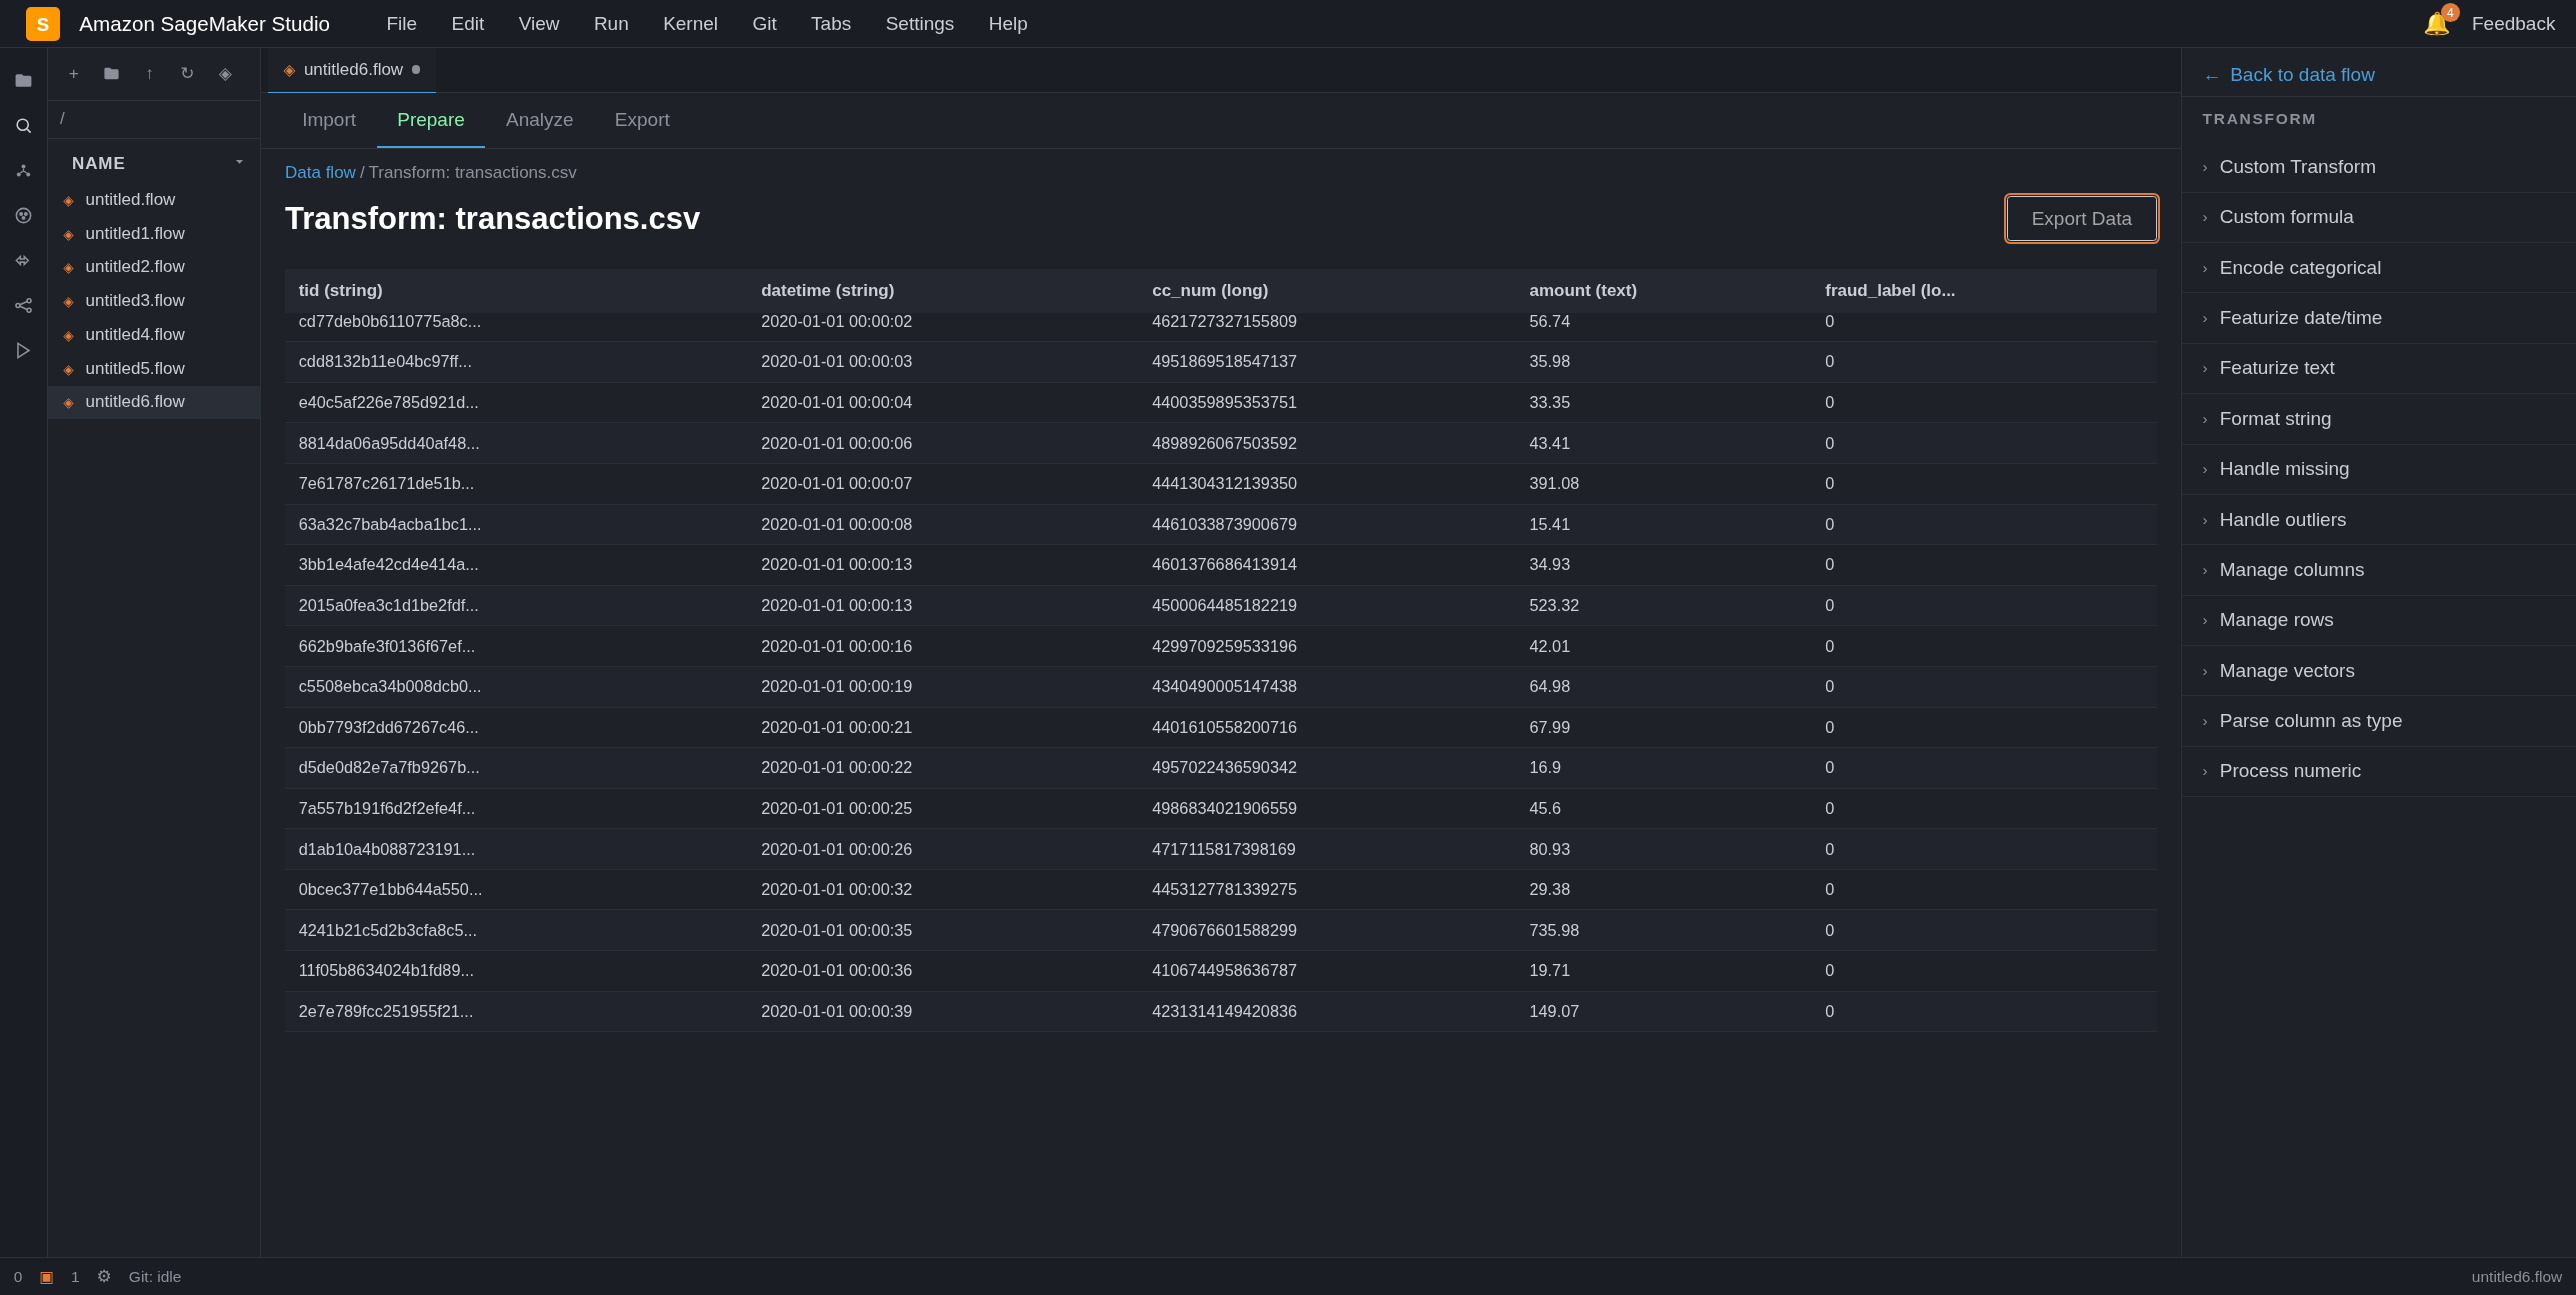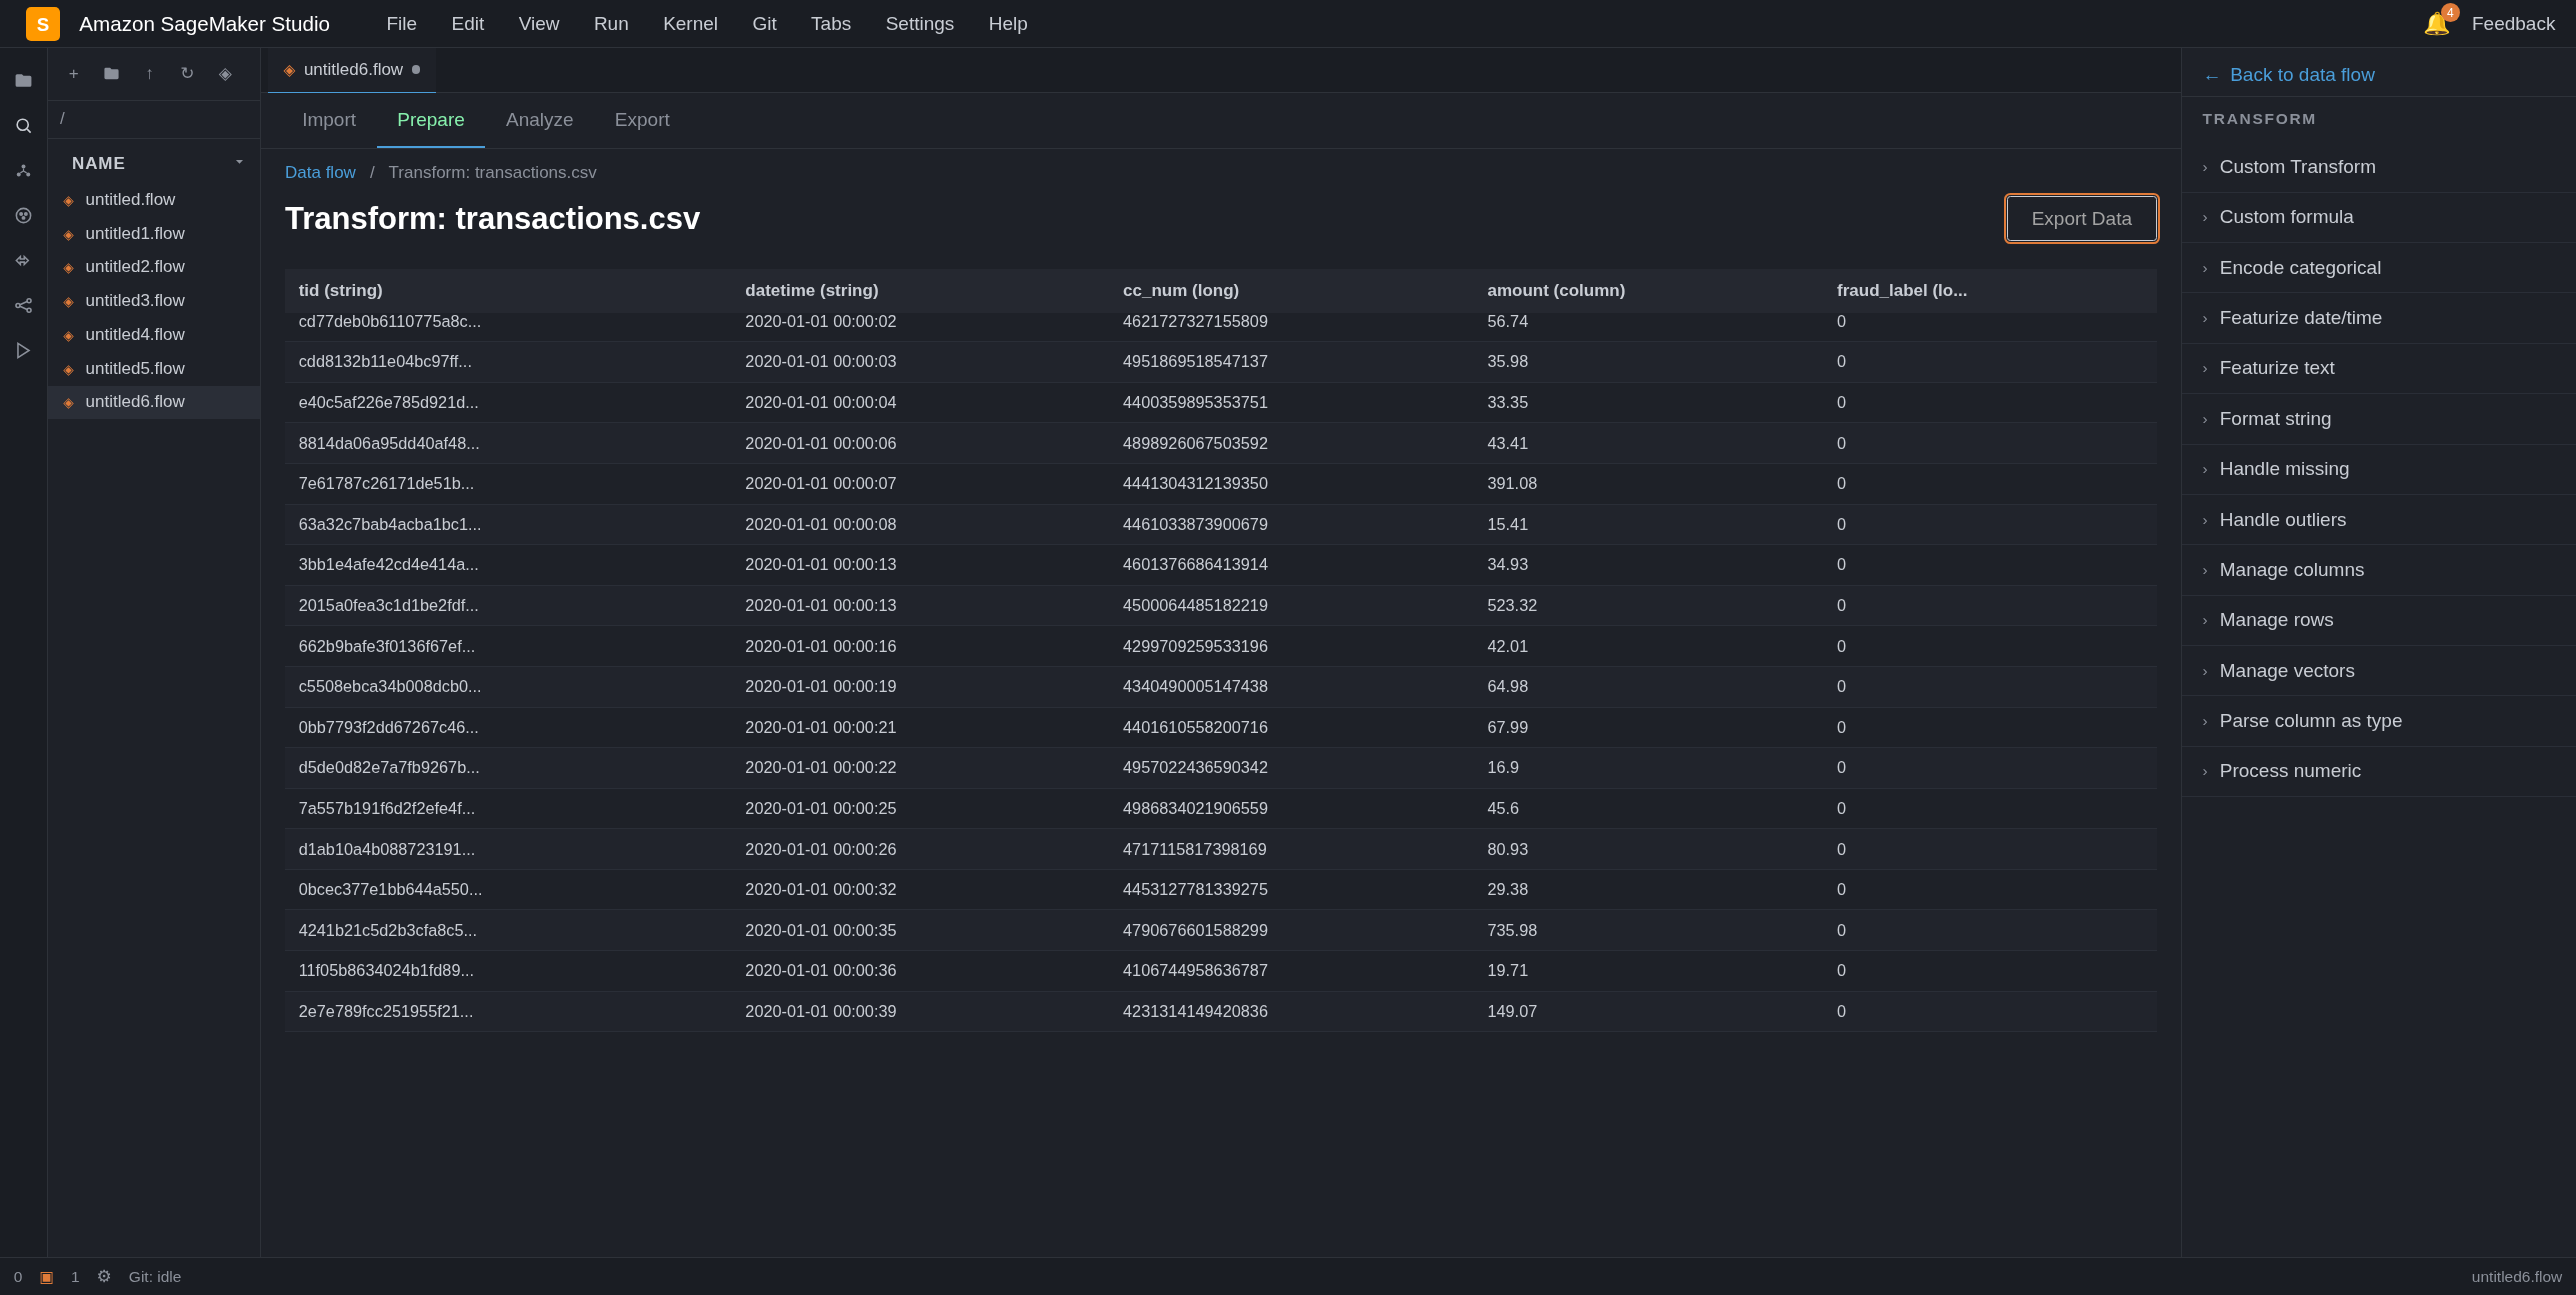--- a/index.html
+++ b/index.html
@@ -248,21 +248,21 @@
       color: #86efac;
       border-bottom: 2.6px solid #4a9eda;
     }
 
     
     .breadcrumb {
       display: flex;
       align-items: center;
       padding: 13.7px 24px 6.9px;
       font-size: 17px;
-      gap: 14px;
+      gap: 4px;
     }
     .breadcrumb-link {
       color: #4a9eda;
       cursor: pointer;
     }
     .breadcrumb-sep { color: #8b909a; }
     .breadcrumb-current { color: #8b909a; }
 
     
     .page-header {
@@ -571,21 +571,21 @@
       <button class="export-btn">Export Data</button>
     </div>
 
     <div class="table-container">
       <table class="data-table">
         <thead>
           <tr>
             <th>tid (string)</th>
             <th>datetime (string)</th>
             <th>cc_num (long)</th>
-            <th>amount (column)</th>
+            <th>amount (text)</th>
             <th>fraud_label (lo...</th>
           </tr>
         </thead>
         <tbody id="table-body">
         <tr>
               <td>cd77deb0b6110775a8c...</td>
               <td>2020-01-01 00:00:02</td>
               <td>4621727327155809</td>
               <td>56.74</td>
               <td>0</td>

